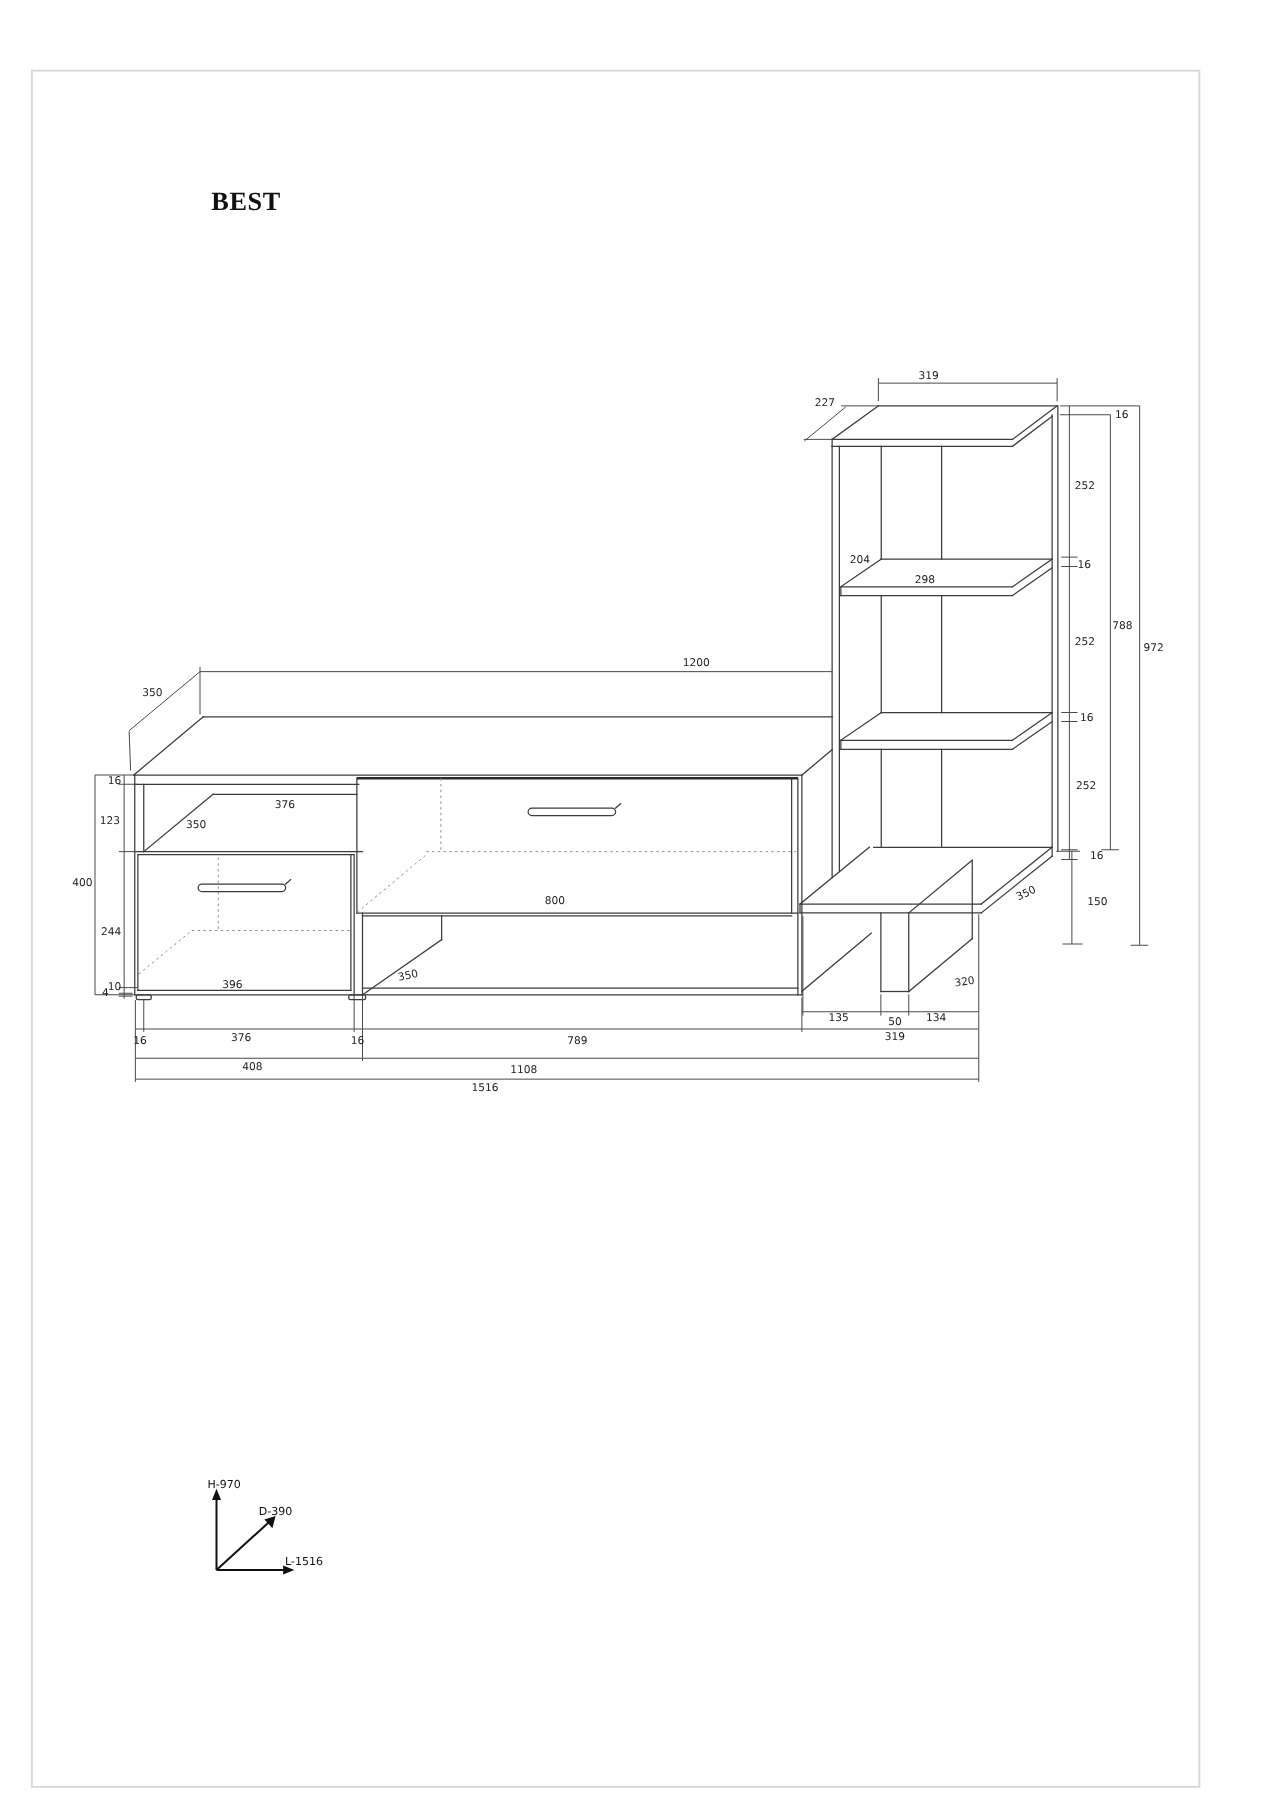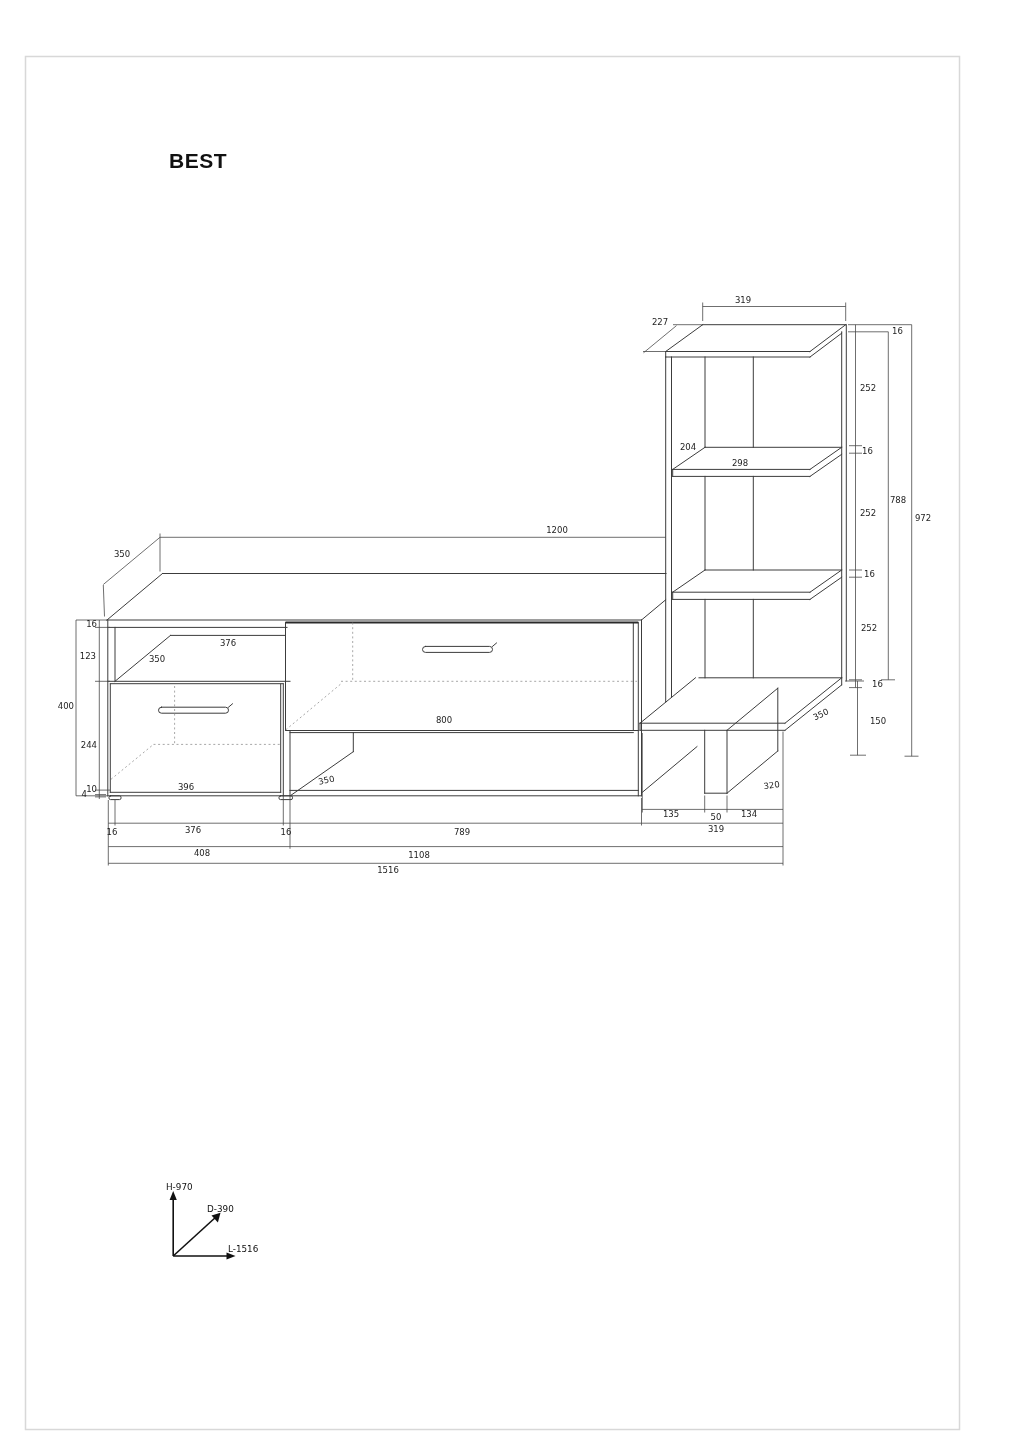--- a/index.html
+++ b/index.html
@@ -1,19 +1,19 @@
 <!DOCTYPE html>
 <html><head>
 <meta charset="utf-8">
 <style>
   html,body { margin:0; padding:0; background:#ffffff; }
   .page { position:relative; width:1024px; height:1449px; background:#fff;
           font-family:"DejaVu Sans", sans-serif; overflow:hidden; }
   .title { position:absolute; left:169px; top:149px; font-size:21px; font-weight:bold;
-           color:#111; letter-spacing:0.5px; font-family:Liberation Sans, sans-serif; }
+           color:#111; letter-spacing:0.5px; font-family:Liberation Serif, serif; }
   svg { position:absolute; left:0; top:0; }
   .frame { fill:none; stroke:#d8d8d8; stroke-width:1.5; }
   .fur   { stroke:#3c3c3c; stroke-width:1; fill:none; stroke-linecap:square; }
   .furb  { stroke:#2a2a2a; stroke-width:2; fill:none; }
   .dimln { stroke:#4a4a4a; stroke-width:0.8; fill:none; }
   .dash  { stroke:#909090; stroke-width:0.8; fill:none; stroke-dasharray:2,2.6; }
   .dim-label  { font:8.5px "DejaVu Sans", sans-serif; fill:#1d1d1d; }
   .axis-label { font:8.8px "DejaVu Sans", sans-serif; fill:#111; }
   .axis { stroke:#111; stroke-width:1.6; fill:none; }
   .ahead { fill:#111; stroke:none; }

